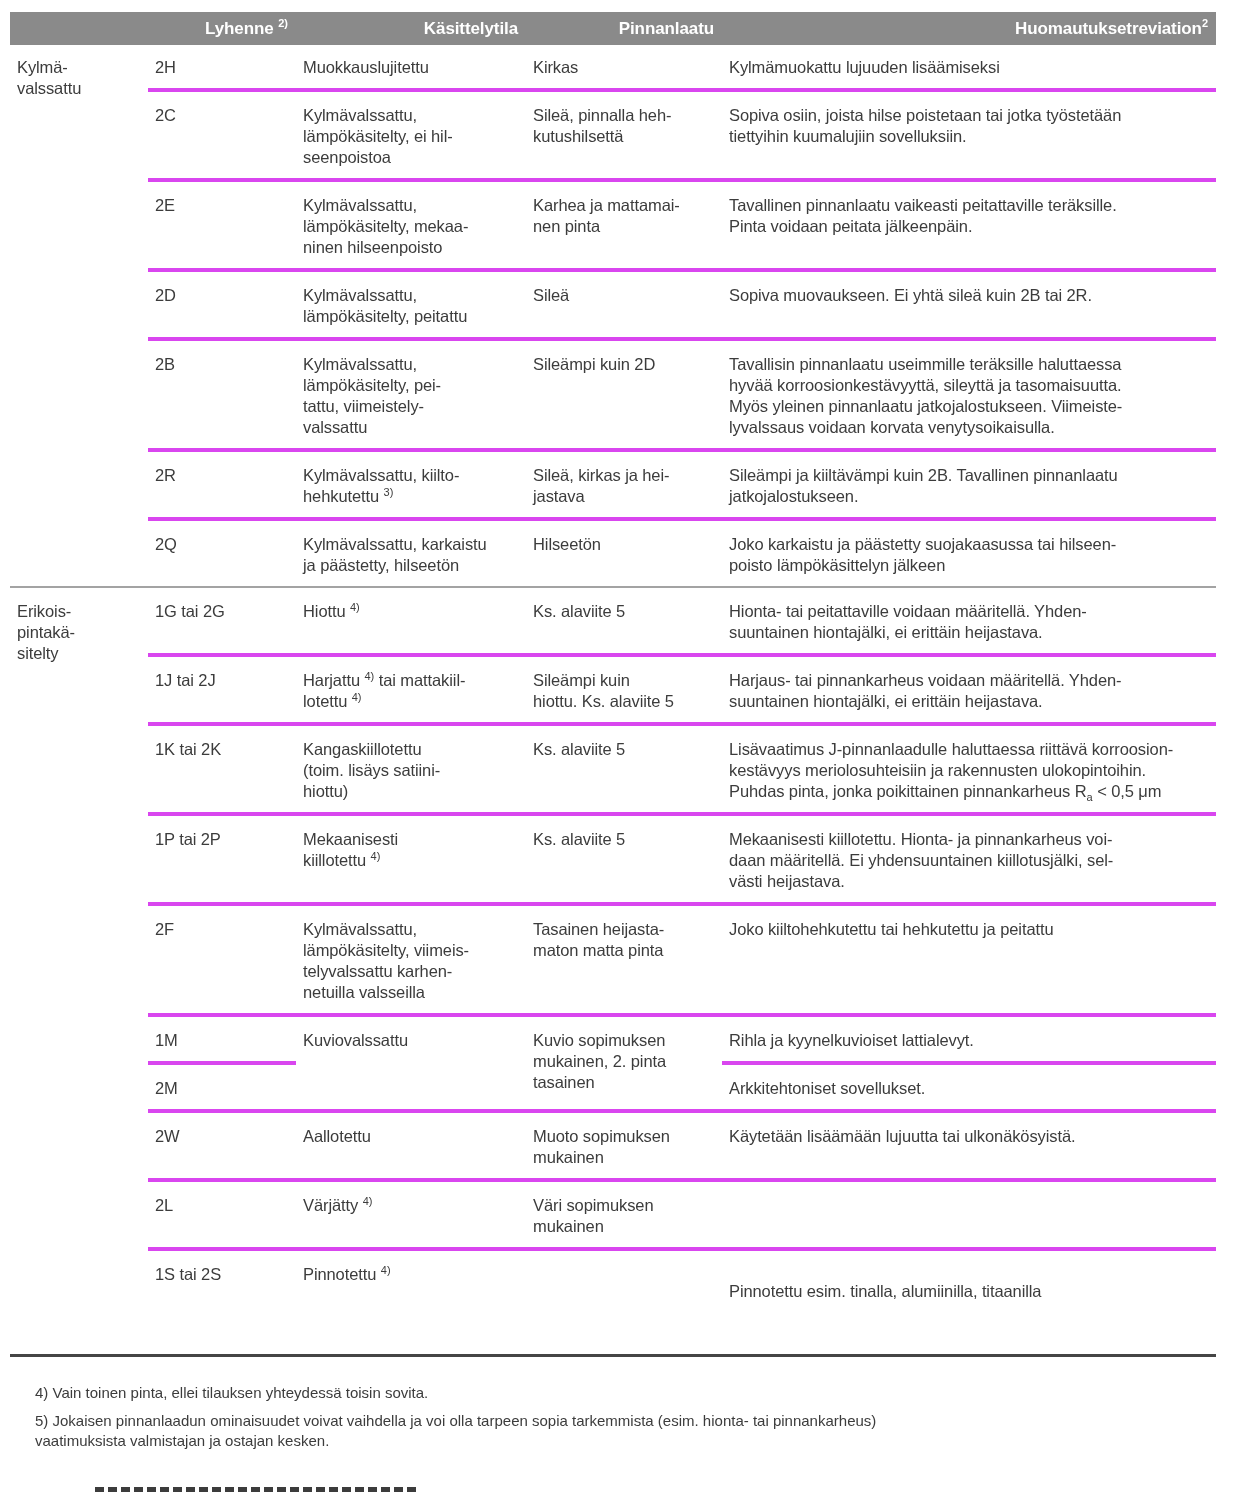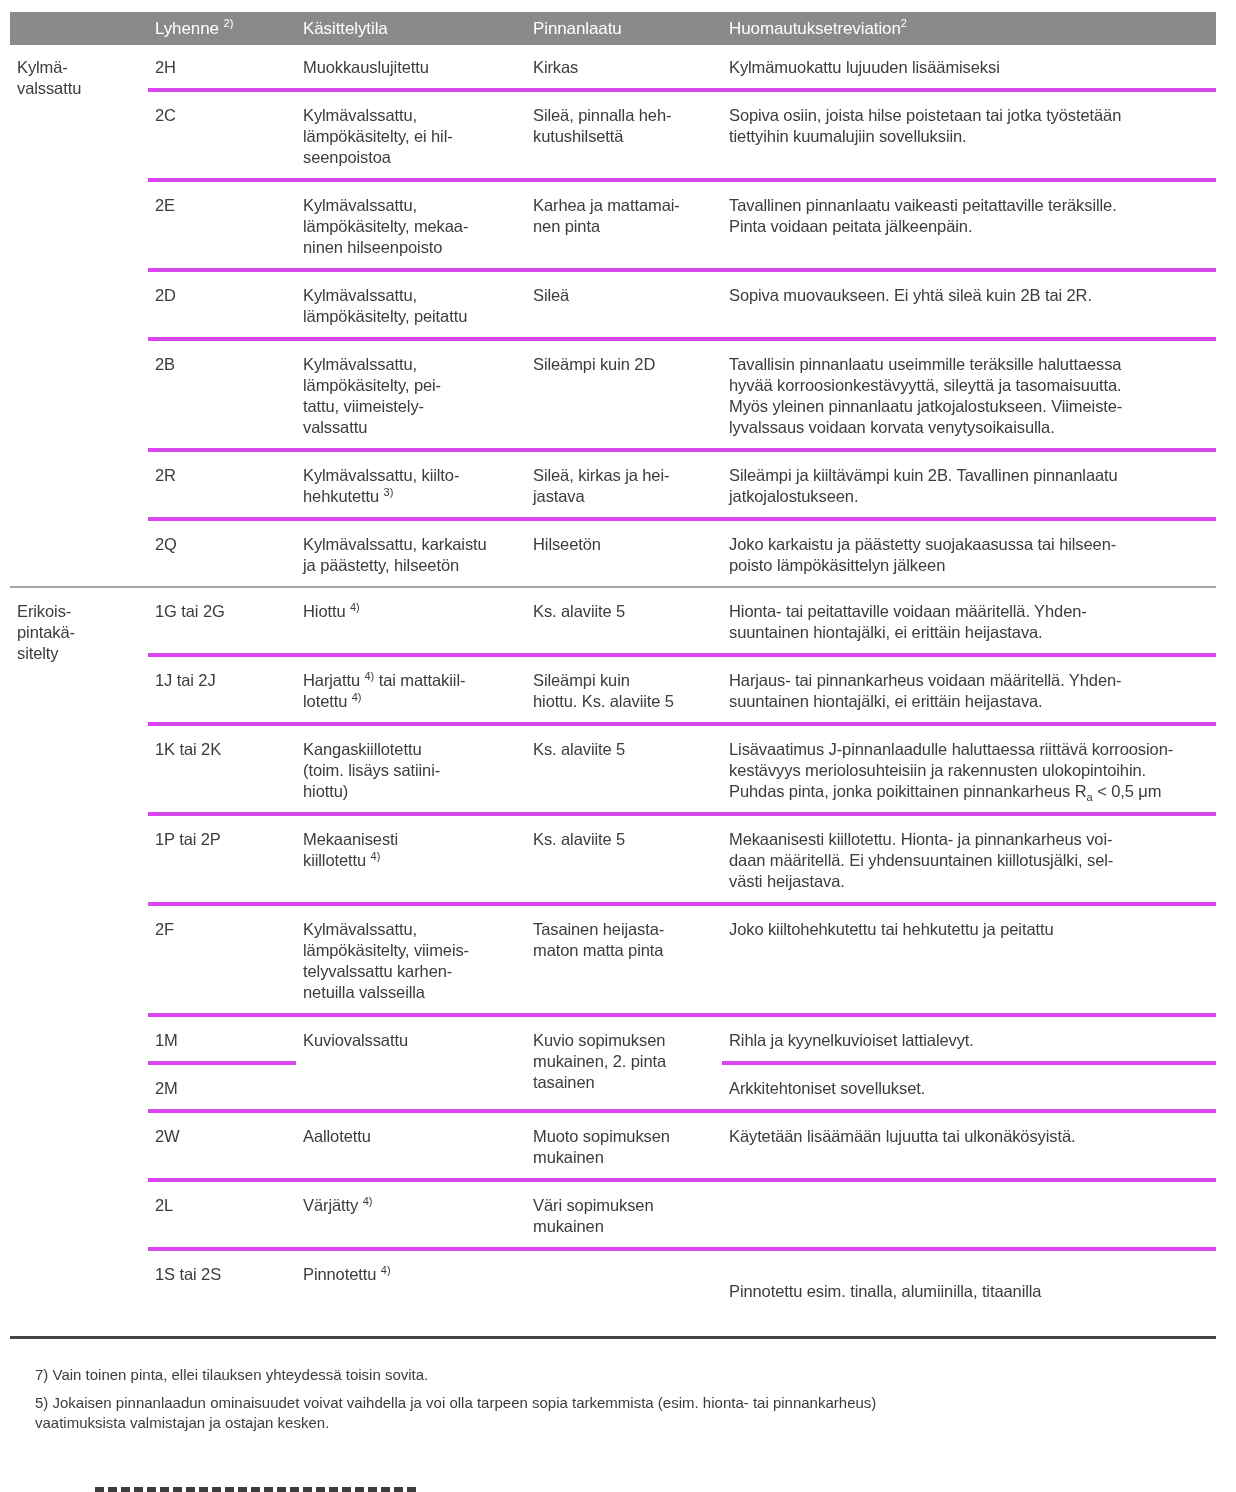--- a/index.html
+++ b/index.html
@@ -25,29 +25,30 @@
     white-space:pre-line;
     padding:13px 8px 10px 7px;
     font-size:16.5px;
     line-height:21px;
     letter-spacing:-0.1px;
     overflow:hidden;
   }
   thead th{
     background:#8a8a8a;
     color:#ffffff;
-    font-weight:normal;
+    font-weight:bold;
     font-size:17px;
     padding:6px 8px 6px 7px;
     line-height:21px;
+    text-align:right;
   }
   tbody tr.first > td{padding-top:12px;}
   td.bt{border-top:4px solid #d946ef;}
   tr.section-start > td{border-top:2px solid #a3a3a3;}
-  tr.tall > td{padding-bottom:34px;}
+  tr.tall > td{padding-bottom:52px;}
   td.drop{padding-top:30px;}
   sup{font-size:11px;line-height:0;vertical-align:super;letter-spacing:0;}
   sub{font-size:11px;line-height:0;vertical-align:sub;letter-spacing:0;}
   .footnotes{
     margin:26px 0 0 35px;
     font-size:15px;
     line-height:20px;
     color:#3c3c3c;
   }
   .fn{margin-bottom:8px;white-space:pre-line;}
@@ -225,20 +226,20 @@
       <tr class="tall">
         <td class="bt">1S tai 2S</td>
         <td class="bt"><span>Pinnotettu </span><sup>4)</sup></td>
         <td class="bt"></td>
         <td class="bt drop">Pinnotettu esim. tinalla, alumiinilla, titaanilla</td>
       </tr>
     </tbody>
   </table>
 
   <div class="footnotes">
-    <div class="fn">7) Vain toinen pinta, ellei tilauksen yhteydessä toisin sovita.</div>
+    <div class="fn">4) Vain toinen pinta, ellei tilauksen yhteydessä toisin sovita.</div>
     <div class="fn">5) Jokaisen pinnanlaadun ominaisuudet voivat vaihdella ja voi olla tarpeen sopia tarkemmista (esim. hionta- tai pinnankarheus)
 vaatimuksista valmistajan ja ostajan kesken.</div>
   </div>
 
   <div class="cropped"></div>
 
 </div>
 
 </body></html>

